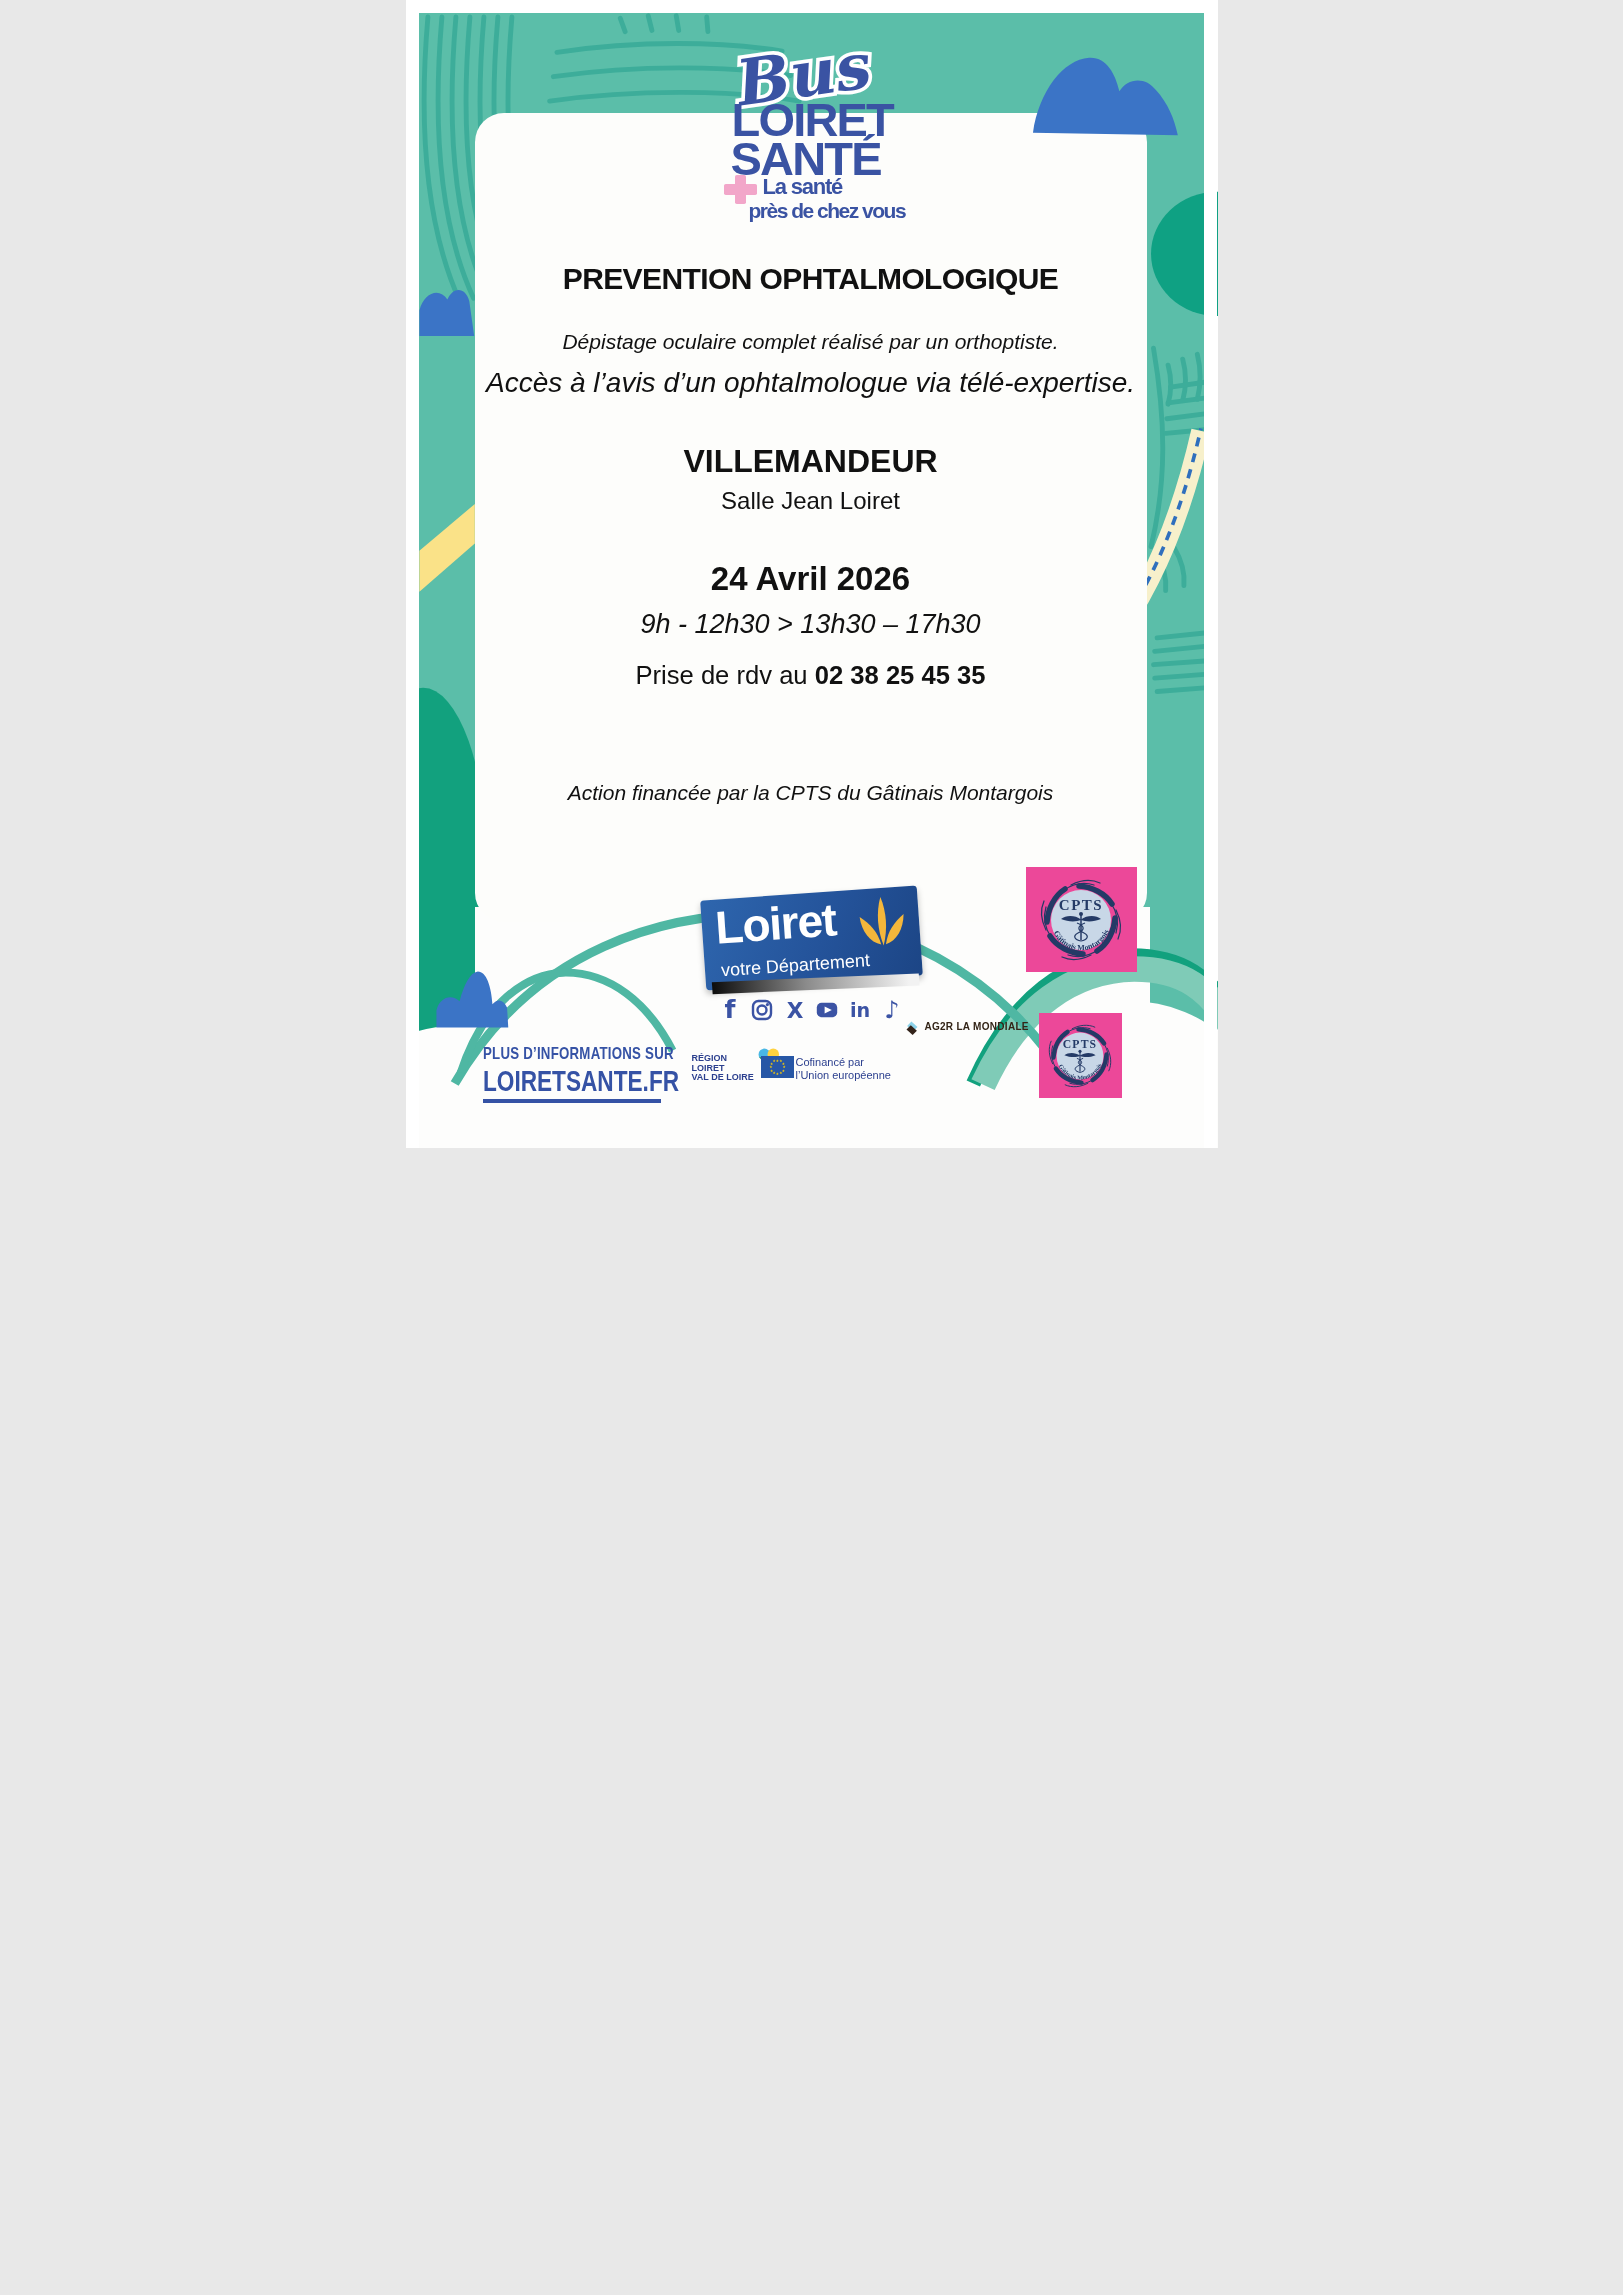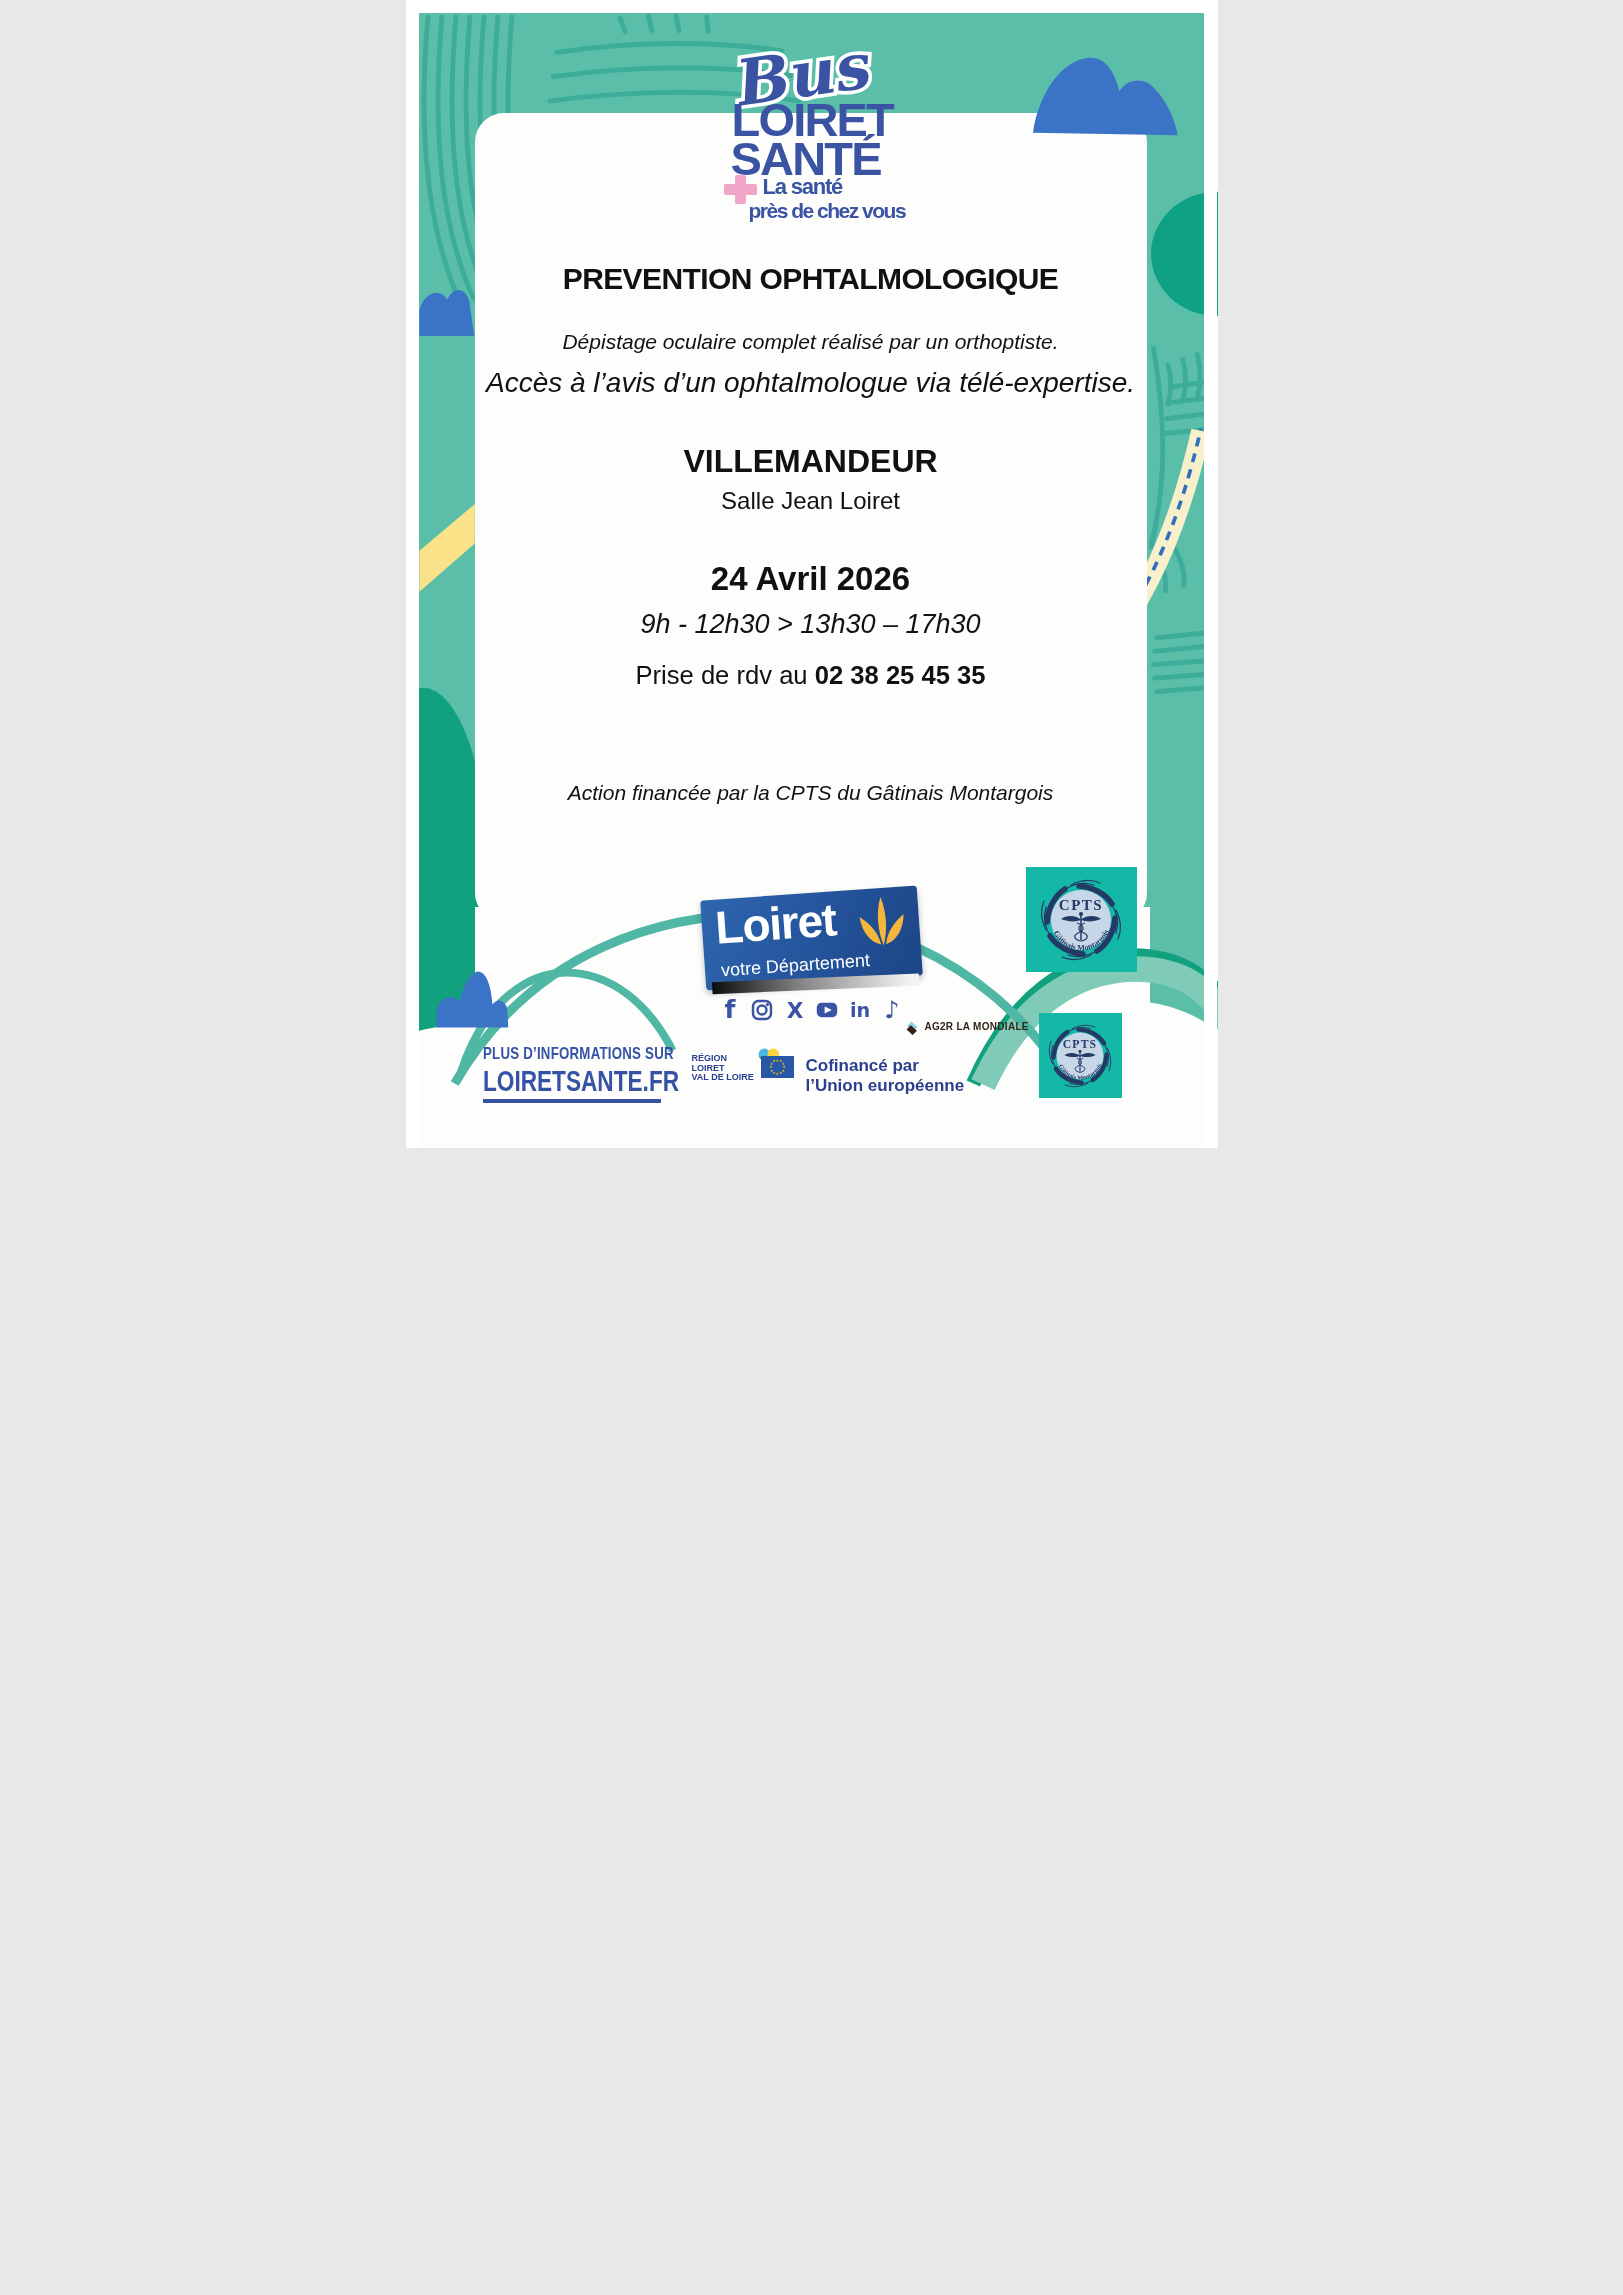--- a/index.html
+++ b/index.html
@@ -52,24 +52,24 @@
   .loiret-fleur{position:absolute;right:8.5px;top:4.9px;}
   .social{position:absolute;left:312px;top:998px;width:195px;display:flex;gap:8.5px;z-index:8;}
   .info{position:absolute;left:77px;top:1044px;z-index:8;color:#3552A5;transform:scaleX(0.78);transform-origin:left top;white-space:nowrap;}
   .info .i1{font-size:17px;font-weight:bold;letter-spacing:0.3px;}
   .info .i2{font-size:29px;font-weight:bold;letter-spacing:0px;margin-top:1.2px;}
   .info-bar{position:absolute;left:77px;top:1099px;width:178px;height:4.3px;background:#3552A5;z-index:8;}
   .partner{position:absolute;z-index:8;display:flex;}
   .p-region{left:286px;top:1054px;}
   .p-region .txt{color:#2B3F8E;font-weight:bold;font-size:9px;line-height:1.08;text-align:left;}
   .p-eu{left:355px;top:1056px;}
-  .p-eu .txt{color:#2B3F8E;font-weight:bold;font-size:17px;line-height:1.15;margin-left:12px;text-align:left;}
+  .p-eu .txt{color:#2B3F8E;font-weight:normal;font-size:11px;line-height:1.15;margin-left:2px;text-align:left;}
   .p-ag2r{left:498px;top:1021px;}
   .p-ag2r .txt{color:#332417;font-weight:bold;font-size:10px;letter-spacing:0.3px;margin-left:4.9px;}
-  .cpts-box{position:absolute;background:#14b8a6;z-index:8;display:flex;align-items:center;justify-content:center;}
+  .cpts-box{position:absolute;background:#ec4899;z-index:8;display:flex;align-items:center;justify-content:center;}
   .cpts-top{left:620px;top:867px;width:111px;height:105px;}
   .cpts-bottom{left:633px;top:1013px;width:83px;height:85px;}
 </style>
 </head>
 <body>
 
 <div class="page">
 
   <div class="teal-zone"></div>
 

